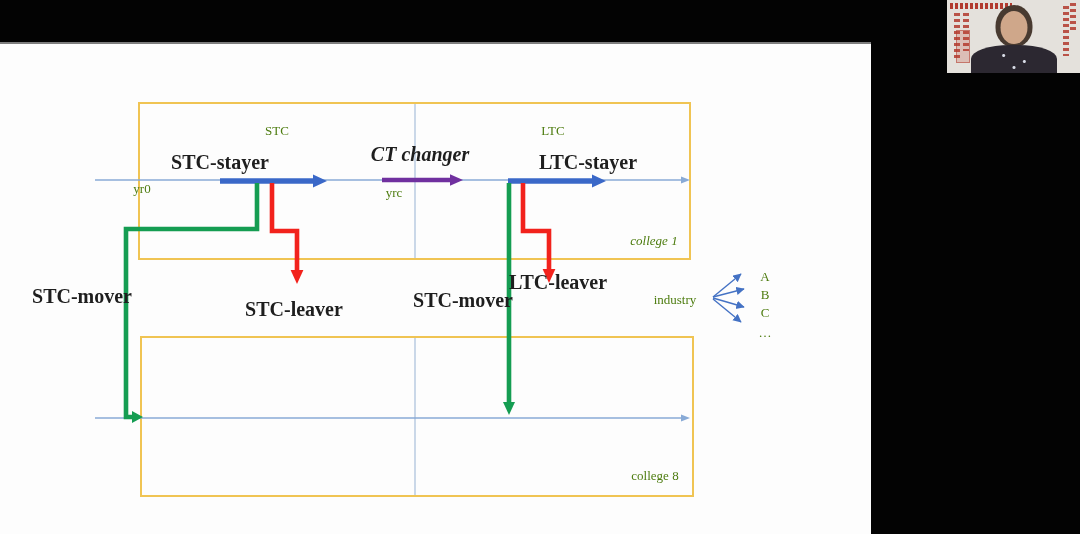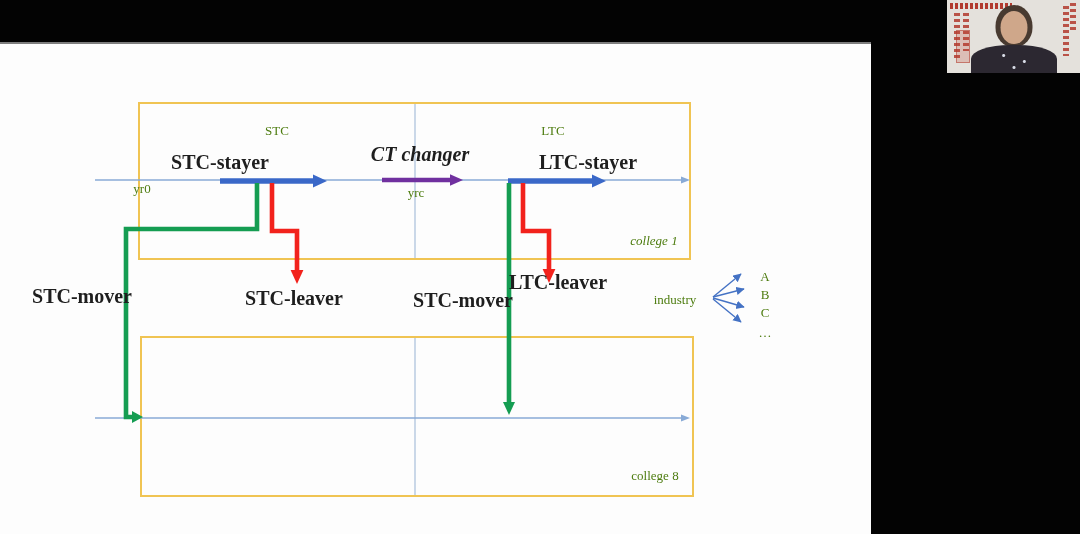--- a/index.html
+++ b/index.html
@@ -109,25 +109,25 @@
     <line x1="713" y1="298" x2="744" y2="307" stroke-width="1.4" marker-end="url(#m-fan)" stroke="#4472C4"></line>
     <line x1="713" y1="299" x2="741" y2="322" stroke-width="1.4" marker-end="url(#m-fan)" stroke="#4472C4"></line>
   </svg>
 
   <div class="lbl" style="left:277px; top:130px;">STC</div>
   <div class="lbl" style="left:553px; top:130px;">LTC</div>
   <div class="lbl b" style="left:220px; top:162px;">STC-stayer</div>
   <div class="lbl b" style="left:420px; top:154px;font-style:italic;">CT changer</div>
   <div class="lbl b" style="left:568px; top:162px;margin-left:20px;">LTC-stayer</div>
   <div class="lbl" style="left:142px; top:188px;">yr0</div>
-  <div class="lbl" style="left:416px; top:192px;text-align:right;">yrc</div>
+  <div class="lbl" style="left:394px; top:192px;text-align:right;">yrc</div>
   <div class="lbl" style="left:654px; top:240px;font-style:italic;">college 1</div>
   <div class="lbl" style="left:655px; top:475px;">college 8</div>
   <div class="lbl b" style="left:82px;  top:296px;">STC-mover</div>
-  <div class="lbl b" style="left:294px; top:298px;">STC-leaver</div>
+  <div class="lbl b" style="left:294px; top:309px;">STC-leaver</div>
   <div class="lbl b" style="left:463px; top:300px;">STC-mover</div>
   <div class="lbl b" style="left:558px; top:282px;">LTC-leaver</div>
   <div class="lbl" style="left:675px; top:299px;text-align:right;">industry</div>
   <div class="lbl" style="left:765px; top:276px;">A</div>
   <div class="lbl" style="left:765px; top:294px;">B</div>
   <div class="lbl" style="left:765px; top:312px;">C</div>
   <div class="lbl" style="left:765px; top:332px;">…</div>
 
   <div class="webcam">
     <div class="cam-top-strip"></div>

